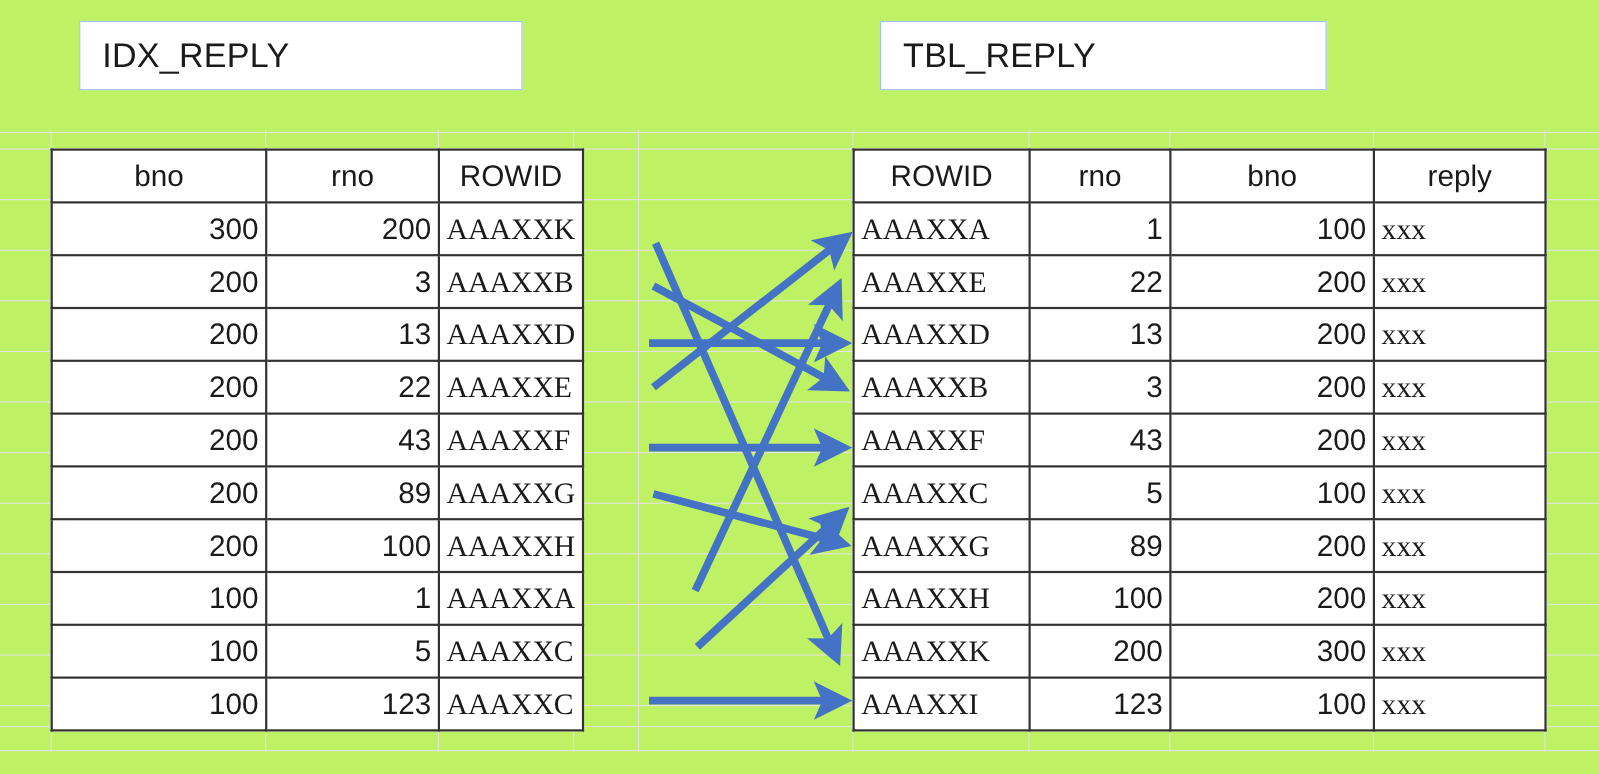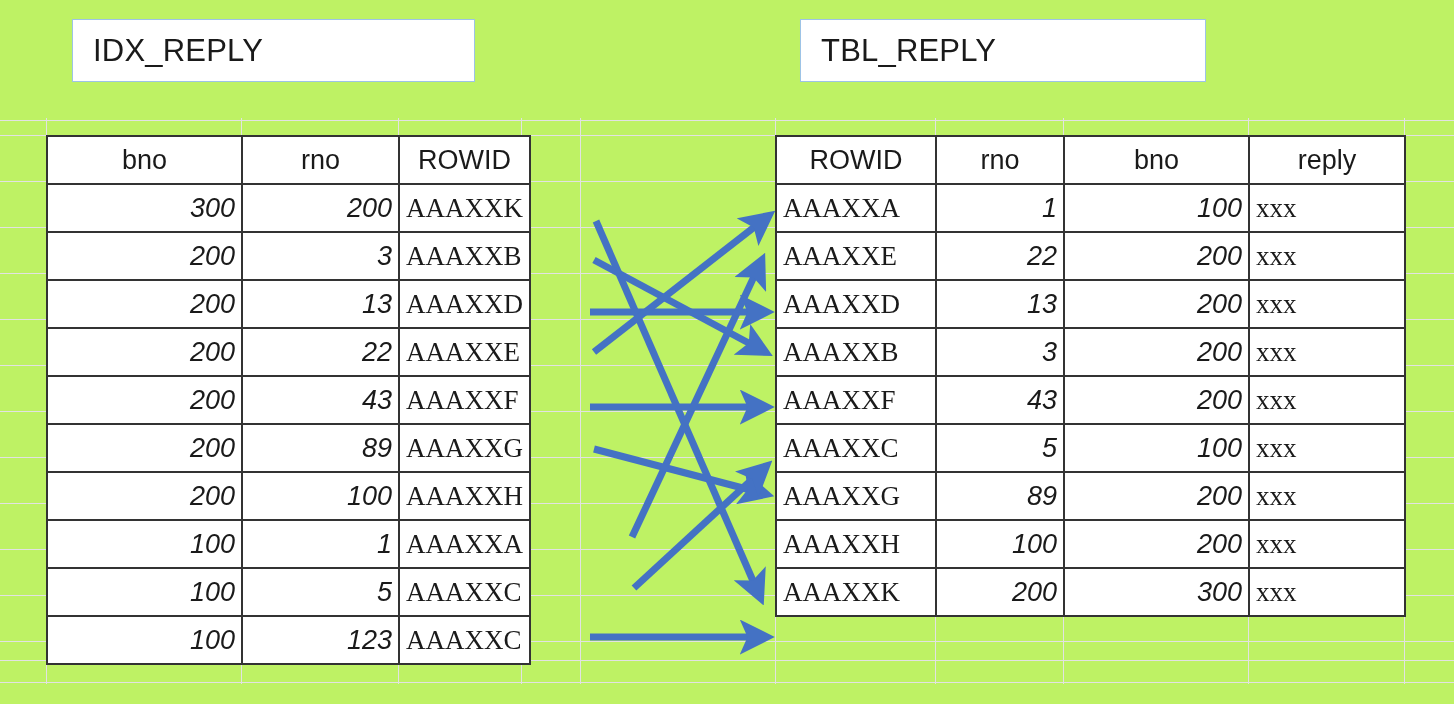--- a/index.html
+++ b/index.html
@@ -63,21 +63,21 @@
     font-weight: normal;
     color: #1a1a1a;
     height: 46px;
     padding: 0 6px;
     overflow: hidden;
     white-space: nowrap;
   }
   .xtable th {
     text-align: center;
   }
-  td.num { text-align: right; font-style: italic; }
+  td.num { text-align: right; }
   td.txt { text-align: left; font-family: Liberation Serif, serif; }
 
   #table-idx { left: 46px;  top: 135px; }
   #table-tbl { left: 775px; top: 135px; }
 
   
   #arrows {
     position: absolute;
     left: 0; top: 0;
     width: 1454px;
@@ -255,20 +255,26 @@
           <td class="num">100</td>
           <td class="num">200</td>
           <td class="txt">xxx</td>
         </tr>
         <tr>
           <td class="txt">AAAXXK</td>
           <td class="num">200</td>
           <td class="num">300</td>
           <td class="txt">xxx</td>
         </tr>
+        <tr>
+          <td class="txt">AAAXXI</td>
+          <td class="num">123</td>
+          <td class="num">100</td>
+          <td class="txt">xxx</td>
+        </tr>
       </tbody>
   </table>
 
   <svg id="arrows" viewBox="0 0 1454 704">
     <defs>
       <marker id="ah" markerWidth="5" markerHeight="5" refX="2.6" refY="2.5" orient="auto" markerUnits="strokeWidth">
         <path d="M0,0 L5,2.5 L0,5 L1.1,2.5 z" fill="#4472c4"></path>
       </marker>
     </defs>
     <g id="arrow-group">

